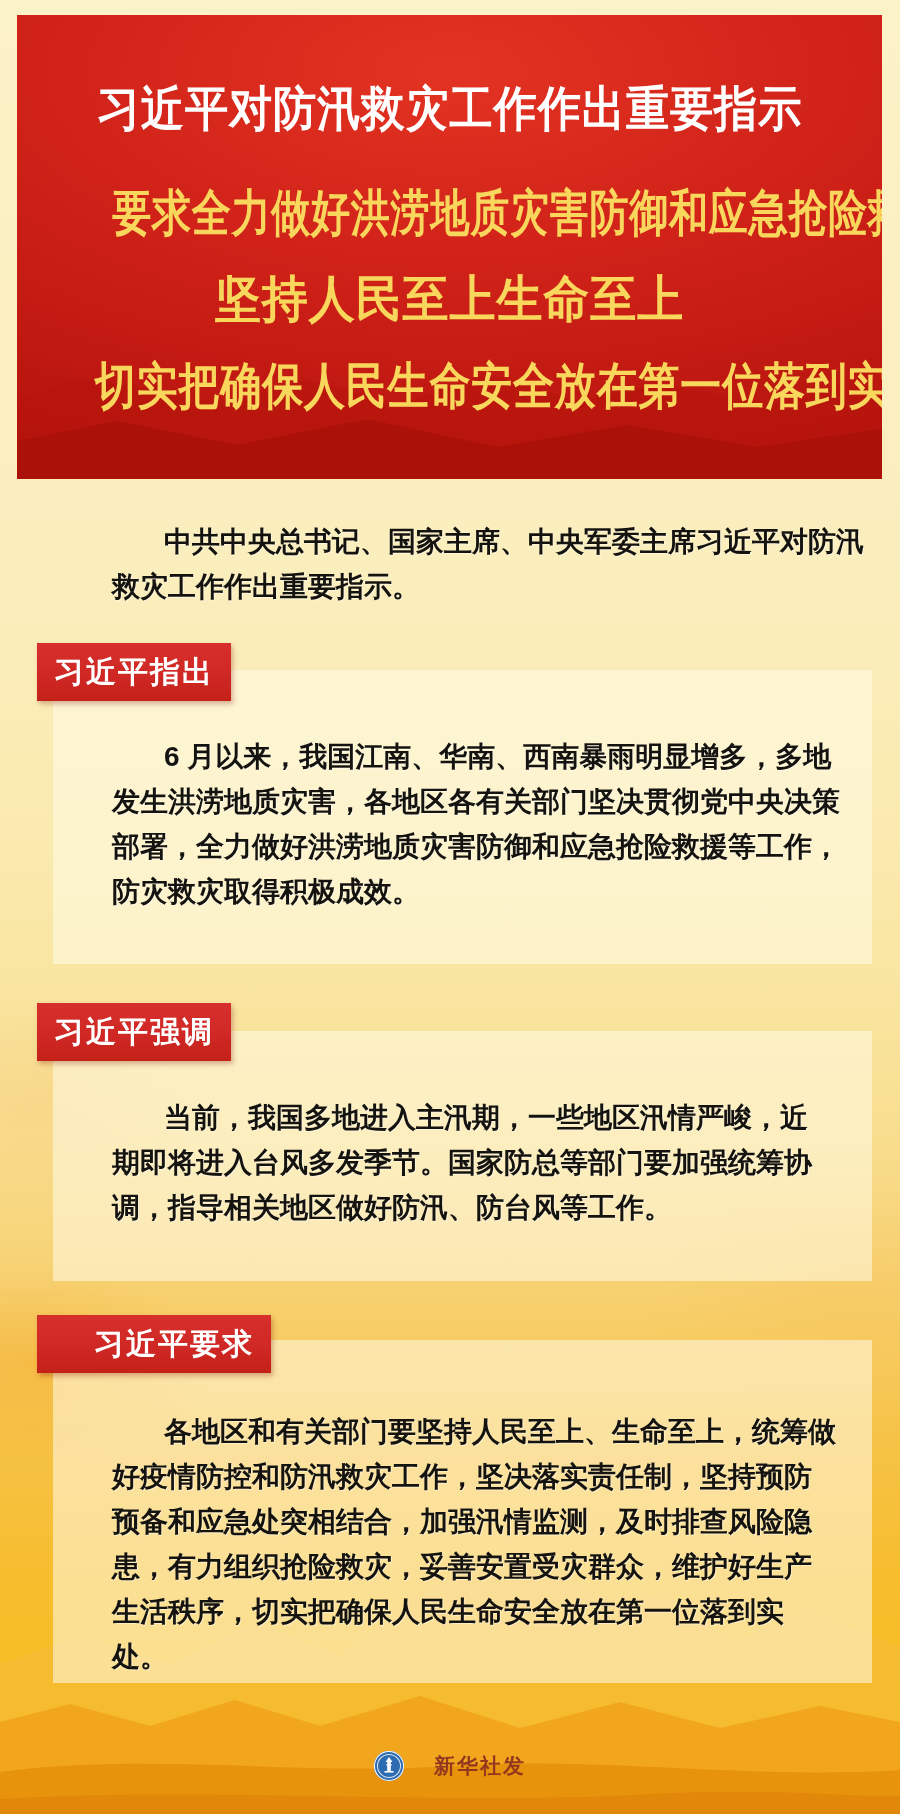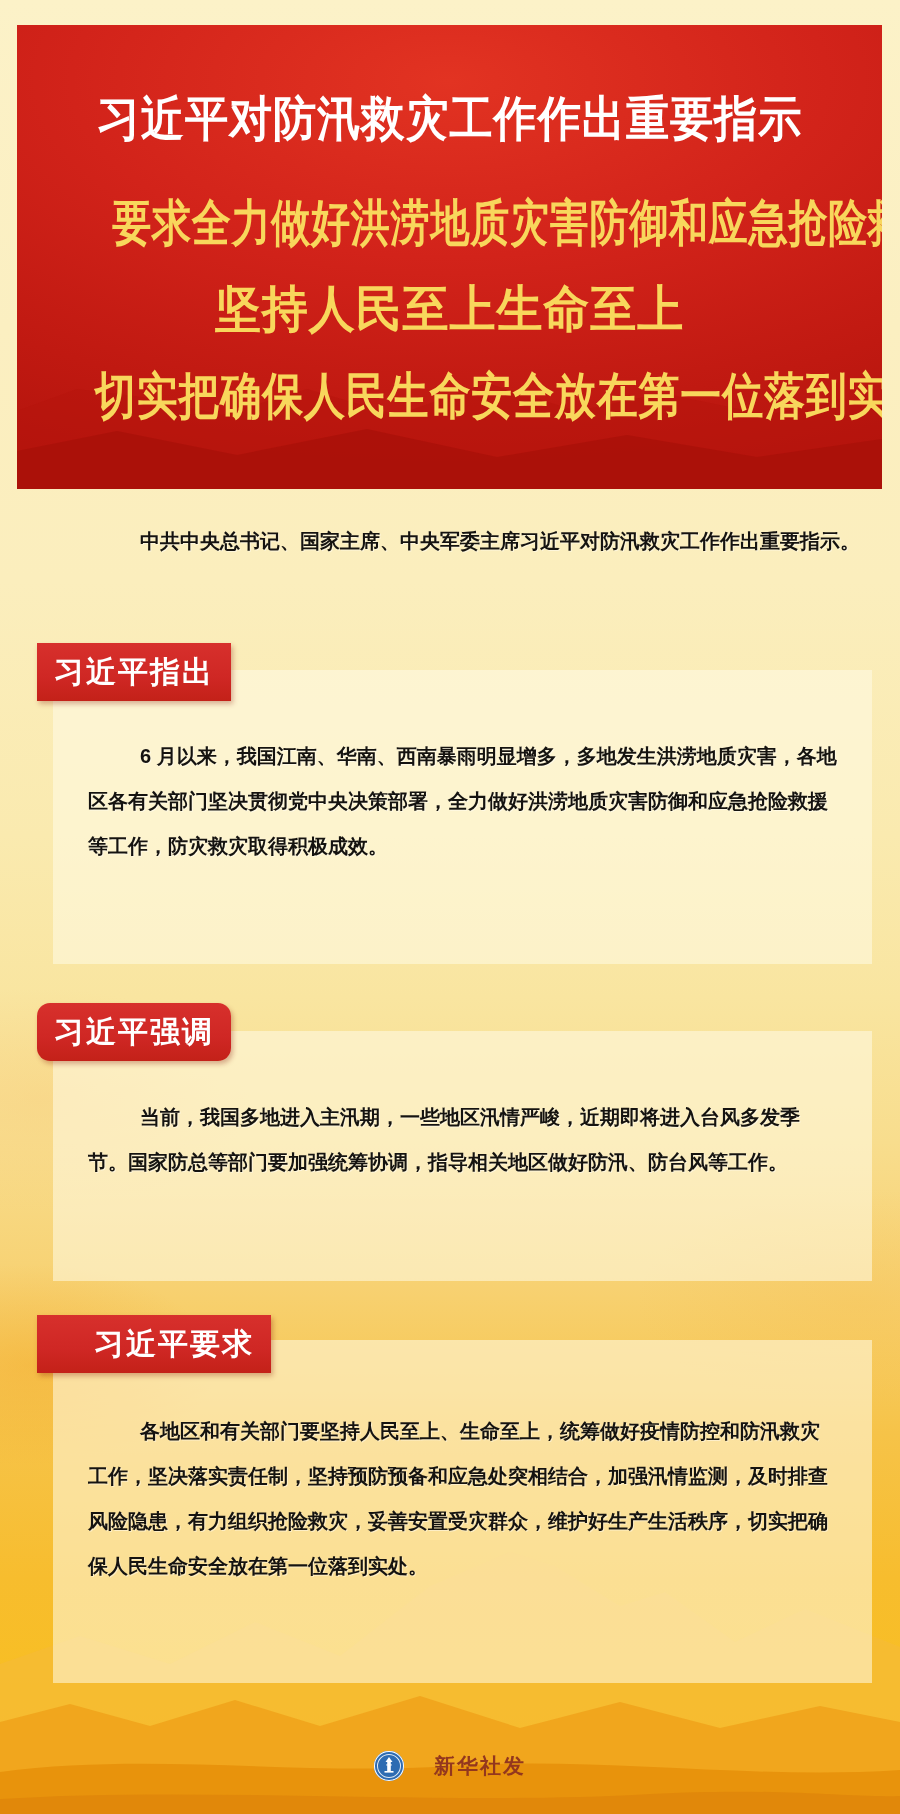--- a/index.html
+++ b/index.html
@@ -18,55 +18,56 @@
       radial-gradient(320px 160px at 860px 1300px, rgba(246,190,80,.30), rgba(246,190,80,0) 70%),
       linear-gradient(180deg,
         #fcf2c8 0%, #fbefc1 18%, #fbeebd 32%, #faeaaf 46%,
         #f9e5a0 55%, #f8dd8d 63%, #f7d171 71%, #f6c348 79%,
         #f7bd2e 87%, #f9c016 100%);
   }
   
   .mountains-bottom{position:absolute;left:0;bottom:0;width:900px;height:300px;}
   
   .banner{
-    position:absolute;left:17px;top:25px;width:865px;height:464px;
+    position:absolute;left:17px;top:15px;width:865px;height:464px;
     background:radial-gradient(900px 420px at 50% 12%, #e23322 0%, #d2231a 42%, #c01911 78%, #b4140d 100%);
     overflow:hidden;
   }
   .banner-mountains{position:absolute;left:0;bottom:0;width:865px;height:170px;}
   .headline{
     position:absolute;left:0;width:100%;height:60px;line-height:60px;
     text-align:center;white-space:nowrap;font-weight:900;
     letter-spacing:1px;
   }
   .hl-1{top:64px;color:#ffffff;font-size:48px;transform:scaleX(.90);}
   .hl-2{top:168px;color:#f8d75c;font-size:50px;transform:scaleX(.78);}
   .hl-3{top:254px;color:#f8d75c;font-size:50px;transform:scaleX(.92);}
   .hl-4{top:341px;color:#f8d75c;font-size:50px;transform:scaleX(.82);}
   
   .para{
     position:absolute;
-    font-size:20px;line-height:45px;color:#151310;
+    font-size:28px;line-height:45px;color:#151310;
     text-indent:52px;letter-spacing:0;
     text-shadow:1px 1px 0 rgba(255,255,255,.45);
     font-weight:600;
+    margin-left:24px;
   }
   .intro{left:88px;top:519px;width:776px;}
   
   .badge{
     position:absolute;left:29px;width:194px;height:58px;
     background:linear-gradient(180deg,#d7302c 0%,#cf2724 60%,#c32118 100%);
     color:#ffffff;font-size:30px;font-weight:900;
     line-height:58px;text-align:center;letter-spacing:2px;
     box-shadow:2px 3px 5px rgba(130,15,8,.30);
     z-index:3;
     margin-left:8px;
   }
   .badge-1{top:643px;}
-  .badge-2{top:1003px;border-radius:13px;}
+  .badge-2{top:1003px;}
   .badge-3{top:1315px;padding-left:40px;}
   
   .cbox{
     position:absolute;left:53px;width:819px;
     background:rgba(255,252,232,.55);
     box-sizing:border-box;
     z-index:2;
   }
   .cbox .para{position:static;padding:0;}
   .box-1{top:670px;height:294px;padding:64px 26px 0 35px;}

